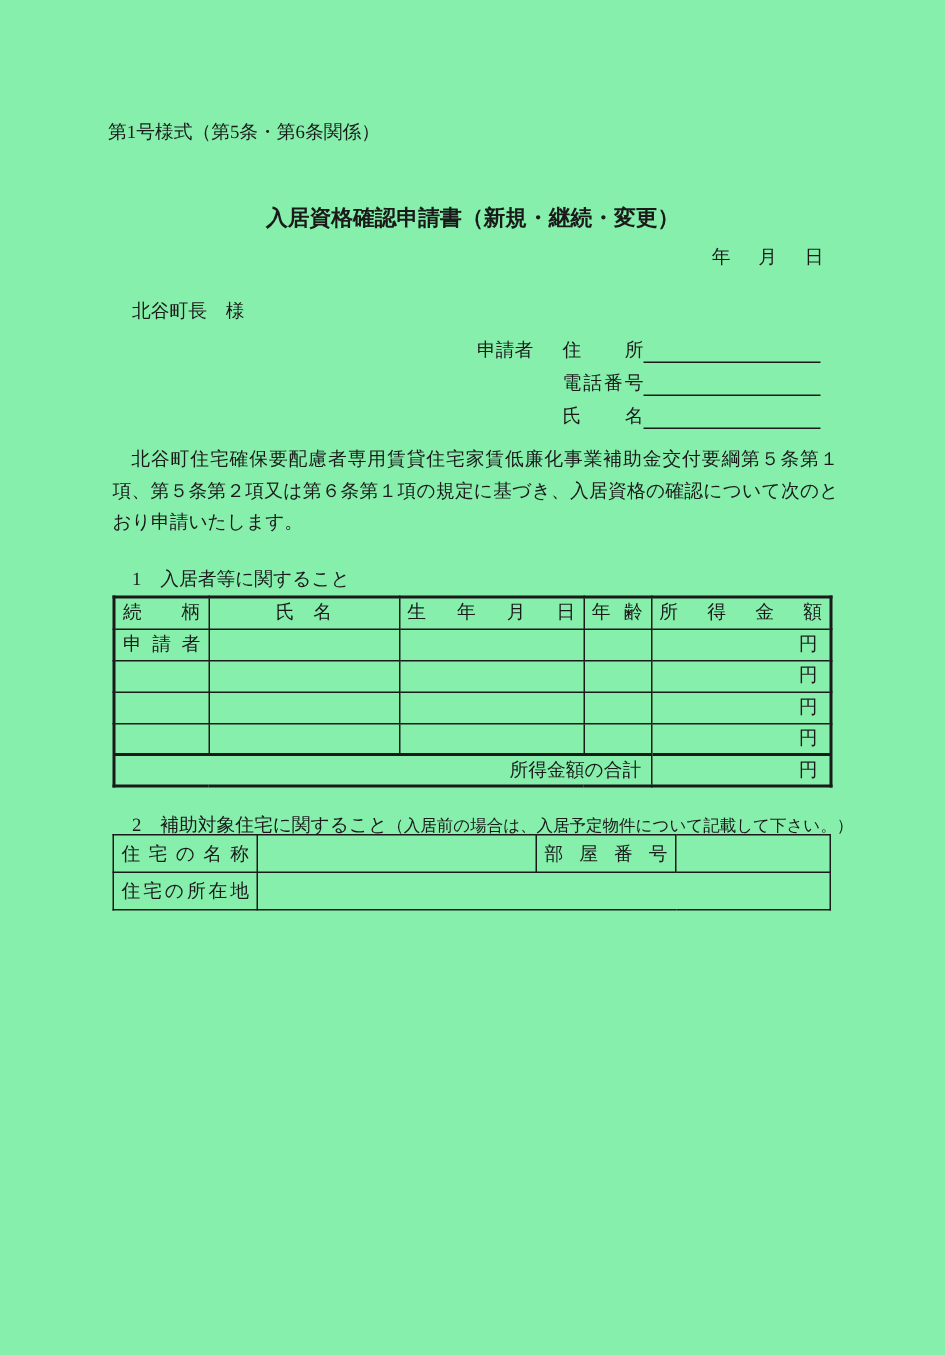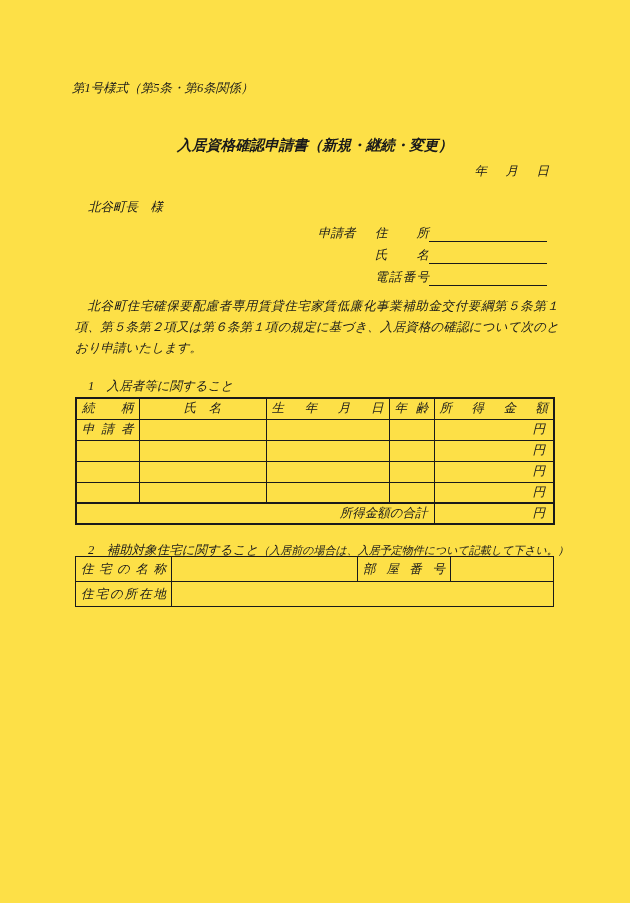--- a/index.html
+++ b/index.html
@@ -5,24 +5,23 @@
   * { margin: 0; padding: 0; box-sizing: border-box; }
   html, body { background: #ffffff; }
   body {
     font-family: "Liberation Serif", "DejaVu Serif", serif;
     color: #1a1a1a;
   }
   .page {
     position: relative;
     width: 630px;
     height: 903px;
-    background: #fde047;
+    background: #86efac;
     overflow: hidden;
     font-size: 12.5px;
-    font-style: italic;
   }
   .form-number { position: absolute; left: 72px; top: 80px; }
   .title {
     position: absolute; left: 0; top: 136px; width: 100%;
     text-align: center; font-size: 14.5px; font-weight: bold;
   }
   .date-line { position: absolute; top: 163px; right: 78px; letter-spacing: 3px; }
   .addressee { position: absolute; left: 88px; top: 199px; }
 
   .applicant { position: absolute; left: 318px; top: 220px; width: 229px; }
@@ -81,26 +80,26 @@
   <div class="addressee">北谷町長　様</div>
 
   <div class="applicant">
     <div class="app-row">
       <span class="app-who">申請者</span>
       <span class="field-label">住所</span>
       <span class="field-line"><span></span></span>
     </div>
     <div class="app-row">
       <span class="app-spacer"></span>
-      <span class="field-label">氏名</span>
+      <span class="field-label">電話番号</span>
       <span class="field-line"><span></span></span>
     </div>
     <div class="app-row">
       <span class="app-spacer"></span>
-      <span class="field-label">電話番号</span>
+      <span class="field-label">氏名</span>
       <span class="field-line"><span></span></span>
     </div>
   </div>
 
   <p class="body-par">北谷町住宅確保要配慮者専用賃貸住宅家賃低廉化事業補助金交付要綱第５条第１項、第５条第２項又は第６条第１項の規定に基づき、入居資格の確認について次のとおり申請いたします。</p>
 
   <div class="sec-heading sec1">1　入居者等に関すること</div>
 
   <table class="t1">
     <colgroup>

